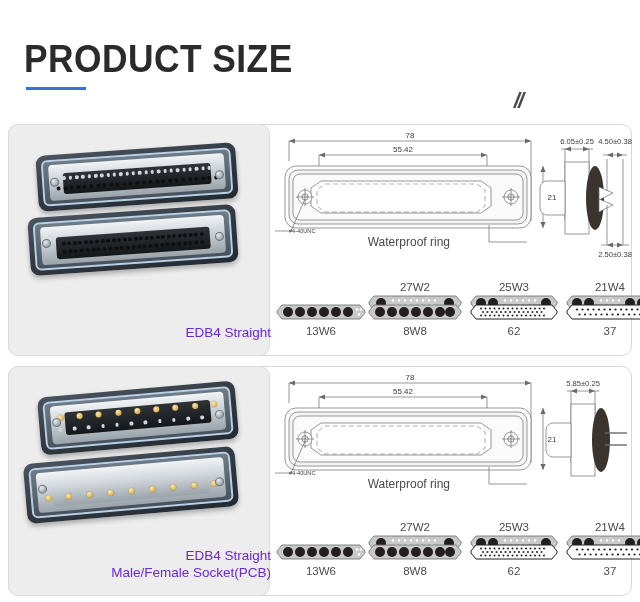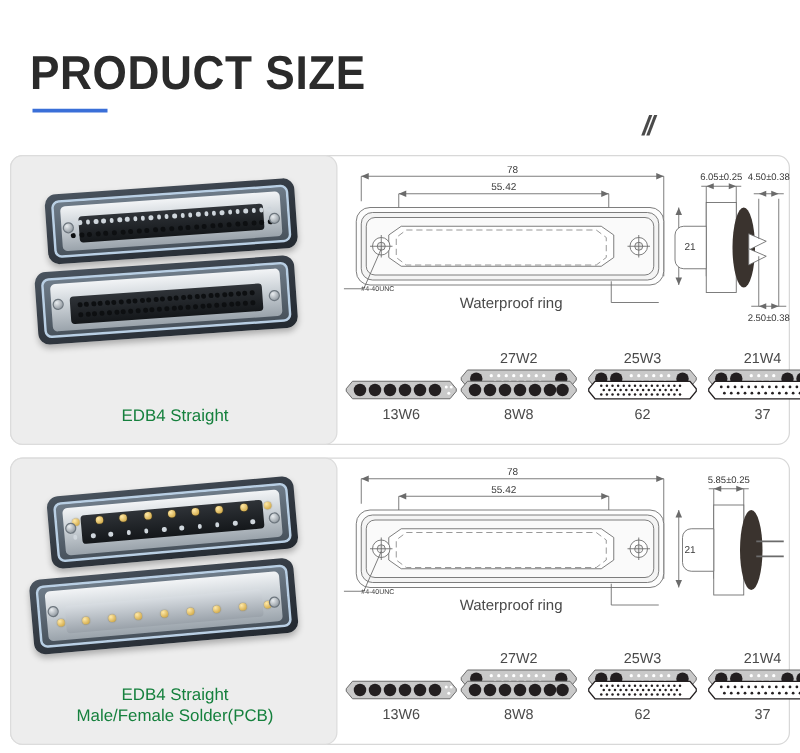--- a/index.html
+++ b/index.html
@@ -41,21 +41,21 @@
   #panel-pcb    { top: 366px; height: 230px; }
 
   .photo-card {
     position: absolute; left: -1px; top: -1px;
     width: 262px; height: calc(100% + 2px);
     background: #ededed; border: 1px solid #dcdcdc; border-radius: 10px;
   }
   .photo-stage { position: absolute; left: 0; top: 8px; width: 262px; height: 150px; }
   .photo-caption {
     position: absolute; left: 0; bottom: 14px; width: 262px;
-    text-align: center; font-size: 13.5px; line-height: 17px; color: #15803d;
+    text-align: right; font-size: 13.5px; line-height: 17px; color: #6d28d9;
   }
 
   
   .conn-photo { position: absolute; }
   .conn-body {
     position: absolute; inset: 0;
     background: linear-gradient(170deg,#4b5560 0%, #343b44 45%, #232930 100%);
     border-radius: 9px;
     box-shadow: 0 3px 5px rgba(0,0,0,.28);
   }
@@ -571,21 +571,21 @@
               <span class="pin pin-gold"></span>
             </div>
         </div>
         <div class="screw-hole" style="left:13px; top:22px;"></div>
         <div class="screw-hole" style="right:13px; top:30px;"></div>
       </div>
     </div>
 
     <div class="photo-caption">
       <div>EDB4 Straight</div>
-      <div>Male/Female Solder(PCB)</div>
+      <div>Male/Female Socket(PCB)</div>
     </div>
   </div>
 
   <div class="drawing">
     <svg class="dwg-svg" width="358" height="155" viewBox="0 0 358 155">
       <g stroke="#6b6b6b" fill="none" stroke-width="0.7">
         <line x1="14" y1="16" x2="256" y2="16"></line>
         <path d="M14 16 l6 -2.6 v5.2 z" fill="#6b6b6b" stroke="none"></path>
         <path d="M256 16 l-6 -2.6 v5.2 z" fill="#6b6b6b" stroke="none"></path>
         <line x1="14" y1="16" x2="14" y2="36"></line>

